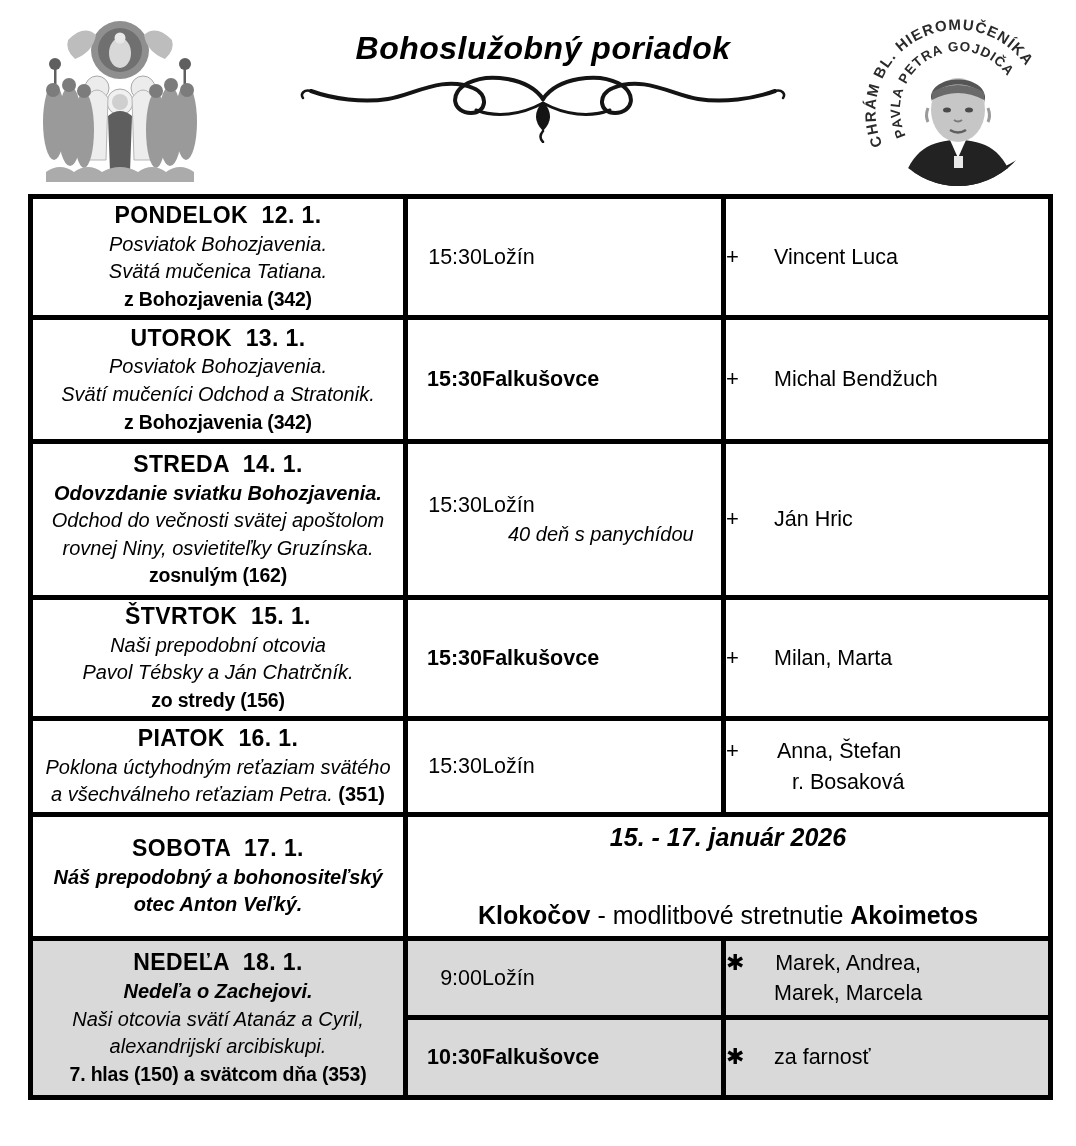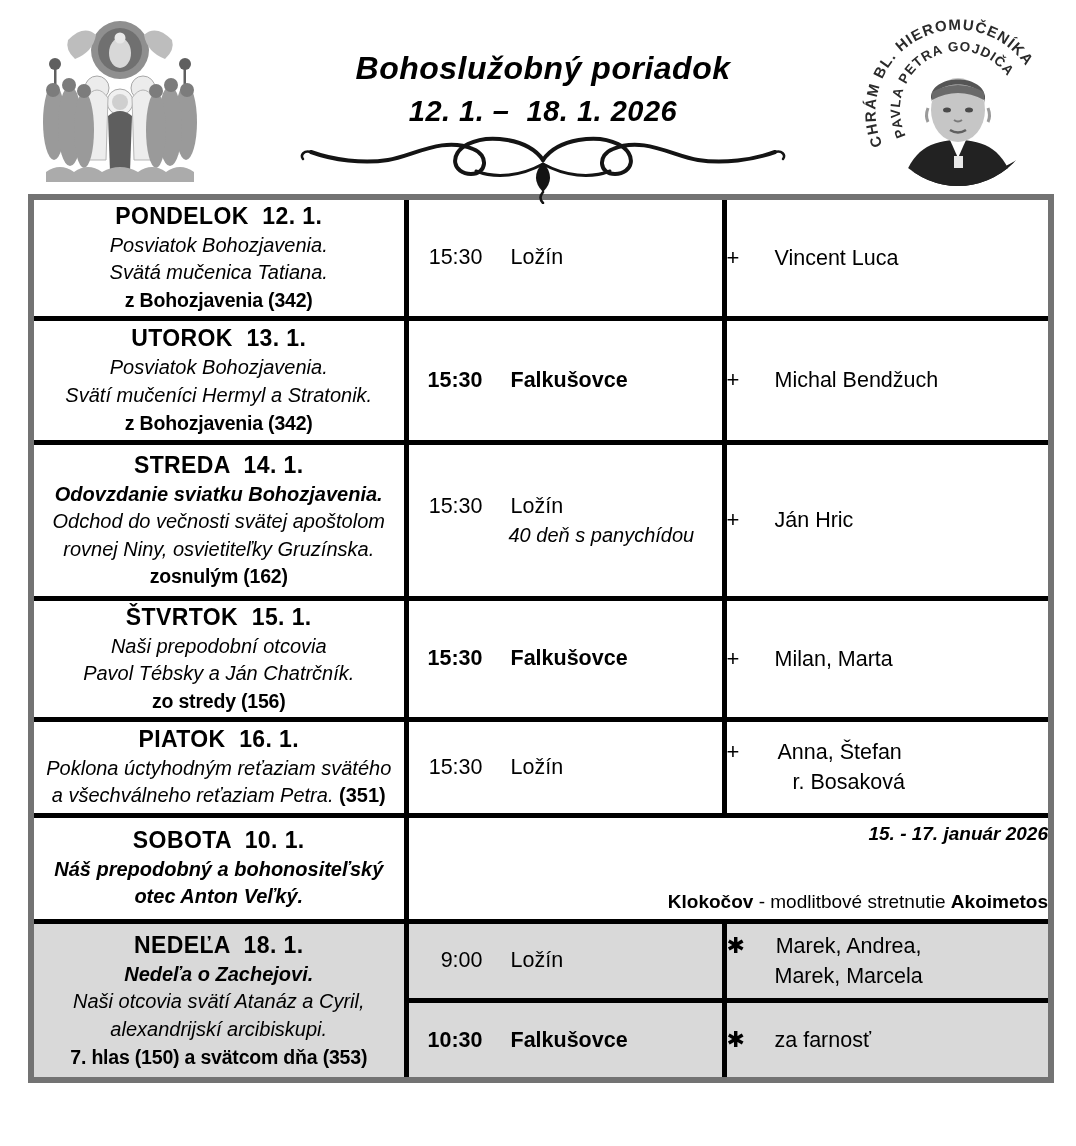--- a/index.html
+++ b/index.html
@@ -6,31 +6,31 @@
   body{
     width:1076px;height:1146px;
     font-family:"Liberation Sans", sans-serif;
     color:#000;
     position:relative;
   }
   
   .page-header{position:relative;height:194px;}
   .icon-image{position:absolute;left:40px;top:12px;width:160px;height:172px;}
   .title-block{position:absolute;left:288px;top:30px;width:510px;text-align:center;}
-  .title{font-size:32px;font-weight:bold;font-style:italic;letter-spacing:.5px;margin-top:20px;}
+  .title{font-size:32px;font-weight:bold;font-style:italic;letter-spacing:.5px;}
   .date-range{font-size:29px;font-weight:bold;font-style:italic;margin-top:8px;white-space:pre-wrap;letter-spacing:.5px;}
   .flourish{margin-top:2px;}
   .church-logo{position:absolute;left:862px;top:8px;width:192px;height:182px;}
   
   table.schedule{
     border-collapse:collapse;
     margin-left:28px;
     width:1020px;
     table-layout:fixed;
-    border:6px solid #737373;
+    border:4px solid #737373;
   }
   table.schedule td{
     border:5px solid #000;
     padding:2px 0;
     vertical-align:middle;
     overflow:hidden;
   }
   col.c1{width:375px;} col.c2{width:318px;} col.c3{width:327px;}
   tr.r1{height:121px;} tr.r2{height:124px;} tr.r3{height:156px;}
   tr.r4{height:121px;} tr.r5{height:96px;} tr.r6{height:93px;}
@@ -42,31 +42,31 @@
   .day-cell{text-align:center;}
   .day{font-size:23px;font-weight:bold;white-space:pre-wrap;letter-spacing:.4px;line-height:1.3;}
   .feast{font-size:20px;font-style:italic;line-height:1.38;}
   .feast.bi{font-weight:bold;}
   .rubric{font-size:19.5px;font-weight:bold;line-height:1.38;letter-spacing:-0.2px;}
   .b{font-weight:bold;font-style:normal;}
   
   .time-cell{padding-left:16px;}
   .svc{display:flex;align-items:baseline;font-size:21.5px;}
   .time{width:74px;text-align:right;}
-  .place{margin-left:28px;}
+  .place{}
   .svc.bold-svc{font-weight:bold;}
   .note{font-style:italic;font-size:20px;margin-left:100px;margin-top:5px;}
   
   .int-cell{padding-left:24px;}
   .int{display:flex;align-items:flex-start;font-size:21.5px;line-height:1.4;}
   .sym{width:48px;font-size:22px;}
   .names{text-align:center;}
   .name2.indent{margin-left:18px;}
   
-  .event-cell{text-align:right;font-size:19px;line-height:1.5;}
+  .event-cell{text-align:center;font-size:25px;line-height:1.5;}
   .event-line1{font-weight:bold;font-style:italic;}
   .event-line2{margin-top:40px;}
   .event-line2 .bi2{font-weight:bold;}
 </style>
 </head>
 <body>
 
 <header class="page-header">
 
   <div class="icon-image">
@@ -108,21 +108,20 @@
         <circle cx="147" cy="78" r="7"></circle>
           <circle cx="131" cy="73" r="7"></circle>
           <circle cx="116" cy="79" r="7"></circle>
       </g>
       <path d="M6 160 Q20 150 34 160 Q48 150 62 160 Q80 150 98 160 Q112 150 126 160 Q140 150 154 160 L154 170 L6 170 Z" fill="#ababab"></path>
     </svg>
   </div>
 
   <div class="title-block">
     <div class="title">Bohoslužobný poriadok</div>
-    <div class="date-range">12. 1. –  18. 1. 2026</div>
     <div class="flourish">
       <svg viewBox="0 0 500 74" width="500" height="74">
         <g fill="none" stroke="#141414" stroke-linecap="round">
           <path d="M250 32 Q236 48 250 62 Q264 48 250 32 Z" fill="#141414" stroke="none"></path>
           <path d="M250 62 Q245 68 250 73" stroke-width="2.5"></path>
           <path stroke-width="4" d="M250 30 C 235 8 195 4 175 14 C 155 24 160 44 178 44 C 194 44 196 25 180 19 C 150 6 120 26 95 30 C 70 34 40 30 18 22"></path>
           <path stroke-width="2.5" d="M18 22 C 11 20 7 25 10 29"></path>
           <path stroke-width="3" d="M250 34 C 228 46 203 49 183 41"></path>
           <path stroke-width="4" d="M250 30 C 265 8 305 4 325 14 C 345 24 340 44 322 44 C 306 44 304 25 320 19 C 350 6 380 26 405 30 C 430 34 460 30 482 22"></path>
           <path stroke-width="2.5" d="M482 22 C 489 20 493 25 490 29"></path>
@@ -192,21 +191,21 @@
           <span class="sym">+</span>
           <span class="names"><span class="name1">Vincent Luca</span></span>
         </div>
       </td>
     </tr>
 
     <tr class="r2">
       <td class="day-cell">
         <div class="day">UTOROK  13. 1.</div>
         <div class="feast">Posviatok Bohozjavenia.</div>
-        <div class="feast">Svätí mučeníci Hermyl a Stratonik.</div>
+        <div class="feast">Svätí mučeníci Odchod a Stratonik.</div>
         <div class="rubric">z Bohozjavenia (342)</div>
       </td>
       <td class="time-cell">
         <div class="svc bold-svc">
           <span class="time">15:30</span>
           <span class="place">Falkušovce</span>
         </div>
       </td>
       <td class="int-cell">
         <div class="int">
@@ -278,21 +277,21 @@
           <span class="names">
             <span class="name1" style="display:block">Anna, Štefan</span>
             <span class="name2 indent" style="display:block">r. Bosaková</span>
           </span>
         </div>
       </td>
     </tr>
 
     <tr class="r6">
       <td class="day-cell">
-        <div class="day">SOBOTA  10. 1.</div>
+        <div class="day">SOBOTA  17. 1.</div>
         <div class="feast bi">Náš prepodobný a bohonositeľský</div>
         <div class="feast bi">otec Anton Veľký.</div>
       </td>
       <td class="event-cell" colspan="2">
         <div class="event-line1">15. - 17. január 2026</div>
         <div class="event-line2"><span class="bi2">Klokočov</span><span> - modlitbové stretnutie </span><span class="bi2">Akoimetos</span></div>
       </td>
     </tr>
 
     <tr class="r7a sunday">

